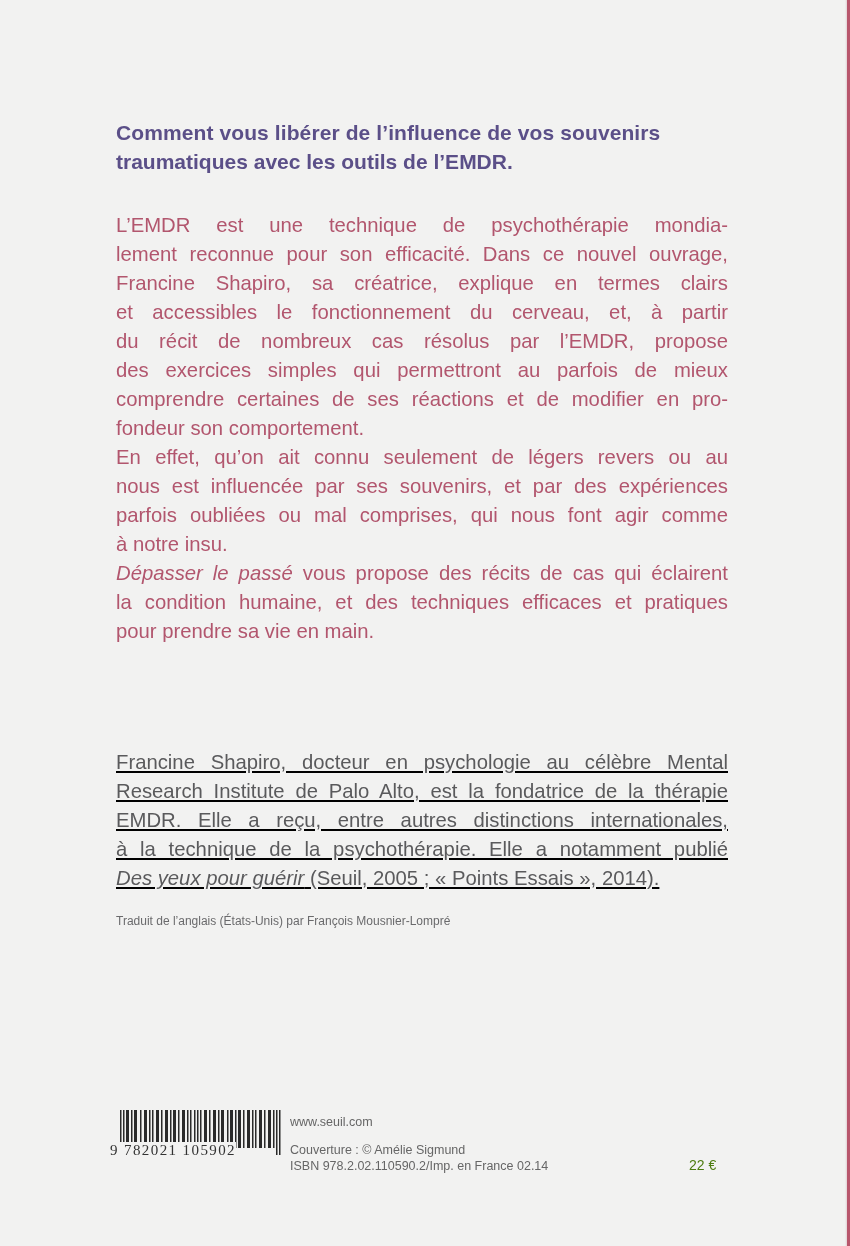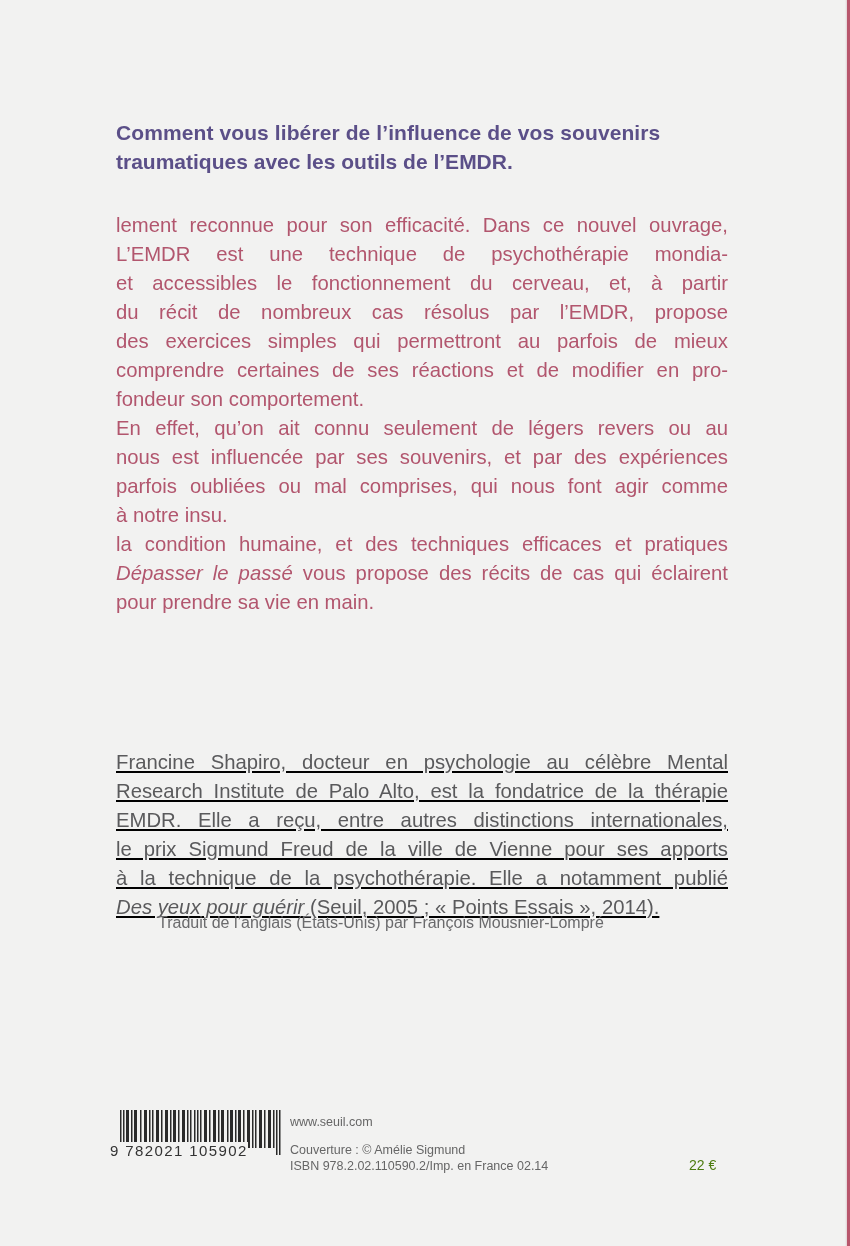--- a/index.html
+++ b/index.html
@@ -21,67 +21,66 @@
   .line {
     display: block; height: 29px; line-height: 29px; white-space: nowrap;
     font-size: 20.3px;
   }
   .justify { text-align: justify; text-align-last: justify; }
   .heading .line { color: #5b4f88; font-weight: bold; font-size: 21px; height: 29px; line-height: 29px; }
   .body .line { color: #b2566e; }
   .bio .line { color: #5a5a5c; }
   .italic { font-style: italic; }
   .translator {
-    position: absolute; left: 116px; top: 914px; font-size: 16px; color: #6a6a6c;
+    position: absolute; left: 116px; top: 914px; font-size: 12px; color: #6a6a6c;
     white-space: nowrap;
-    margin-left: 42px;
   }
   .barcode-wrap { position: absolute; left: 110px; top: 1110px; width: 172px; height: 52px; }
   .barcode { position: absolute; left: 10px; top: 0; width: 162px; height: 45px; }
   .bc-digits {
-    position: absolute; left: 0; top: 32px; font-family: Liberation Sans, sans-serif;
+    position: absolute; left: 0; top: 32px; font-family: Liberation Serif, serif;
     font-size: 15px; color: #333; letter-spacing: 1.4px; background: transparent;
   }
   .bc-digits span { background: #f2f2f1; }
   .imprint { position: absolute; left: 290px; font-size: 12.5px; color: #666; white-space: nowrap; }
   .price { position: absolute; left: 689px; top: 1140px; font-size: 14px; color: #4d7c0f; }
 </style>
 </head>
 <body>
 
 <div class="spine-shadow"></div>
 <div class="spine"></div>
 
 <div class="block heading" style="top:118px;">
   <span class="line" style="letter-spacing:0.1px;">Comment vous libérer de l’influence de vos souvenirs</span>
   <span class="line">traumatiques avec les outils de l’EMDR.</span>
 </div>
 
 <div class="block body" style="top:211px;">
+  <span class="line justify">L’EMDR est une technique de psychothérapie mondia-</span>
   <span class="line justify">lement reconnue pour son efficacité. Dans ce nouvel ouvrage,</span>
-  <span class="line justify">L’EMDR est une technique de psychothérapie mondia-</span>
+  <span class="line justify">Francine Shapiro, sa créatrice, explique en termes clairs</span>
   <span class="line justify">et accessibles le fonctionnement du cerveau, et, à partir</span>
   <span class="line justify">du récit de nombreux cas résolus par l’EMDR, propose</span>
   <span class="line justify">des exercices simples qui permettront au parfois de mieux</span>
   <span class="line justify">comprendre certaines de ses réactions et de modifier en pro-</span>
   <span class="line">fondeur son comportement.</span>
   <span class="line justify">En effet, qu’on ait connu seulement de légers revers ou au</span>
   <span class="line justify">nous est influencée par ses souvenirs, et par des expériences</span>
   <span class="line justify">parfois oubliées ou mal comprises, qui nous font agir comme</span>
   <span class="line">à notre insu.</span>
+  <span class="line justify"><span class="italic">Dépasser le passé</span><span> vous propose des récits de cas qui éclairent</span></span>
   <span class="line justify">la condition humaine, et des techniques efficaces et pratiques</span>
-  <span class="line justify"><span class="italic">Dépasser le passé</span><span> vous propose des récits de cas qui éclairent</span></span>
   <span class="line">pour prendre sa vie en main.</span>
 </div>
 
 <div class="block bio" style="top:748px;text-decoration:underline;">
   <span class="line justify">Francine Shapiro, docteur en psychologie au célèbre Mental</span>
   <span class="line justify">Research Institute de Palo Alto, est la fondatrice de la thérapie</span>
   <span class="line justify">EMDR. Elle a reçu, entre autres distinctions internationales,</span>
-  <span class="line justify">le prix Sigmund Freud de la ville de Vienne pour ses apports</span>
   <span class="line justify">à la technique de la psychothérapie. Elle a notamment publié</span>
   <span class="line"><span class="italic">Des yeux pour guérir</span><span> (Seuil, 2005 ; « Points Essais », 2014).</span></span>
 </div>
 
 <div class="translator">Traduit de l’anglais (États-Unis) par François Mousnier-Lompré</div>
 
 <div class="barcode-wrap">
   <svg class="barcode" viewBox="0 0 162 45">
     <g fill="#2a2a2a">
       <rect x="0" y="0" width="1.5" height="45"></rect>

